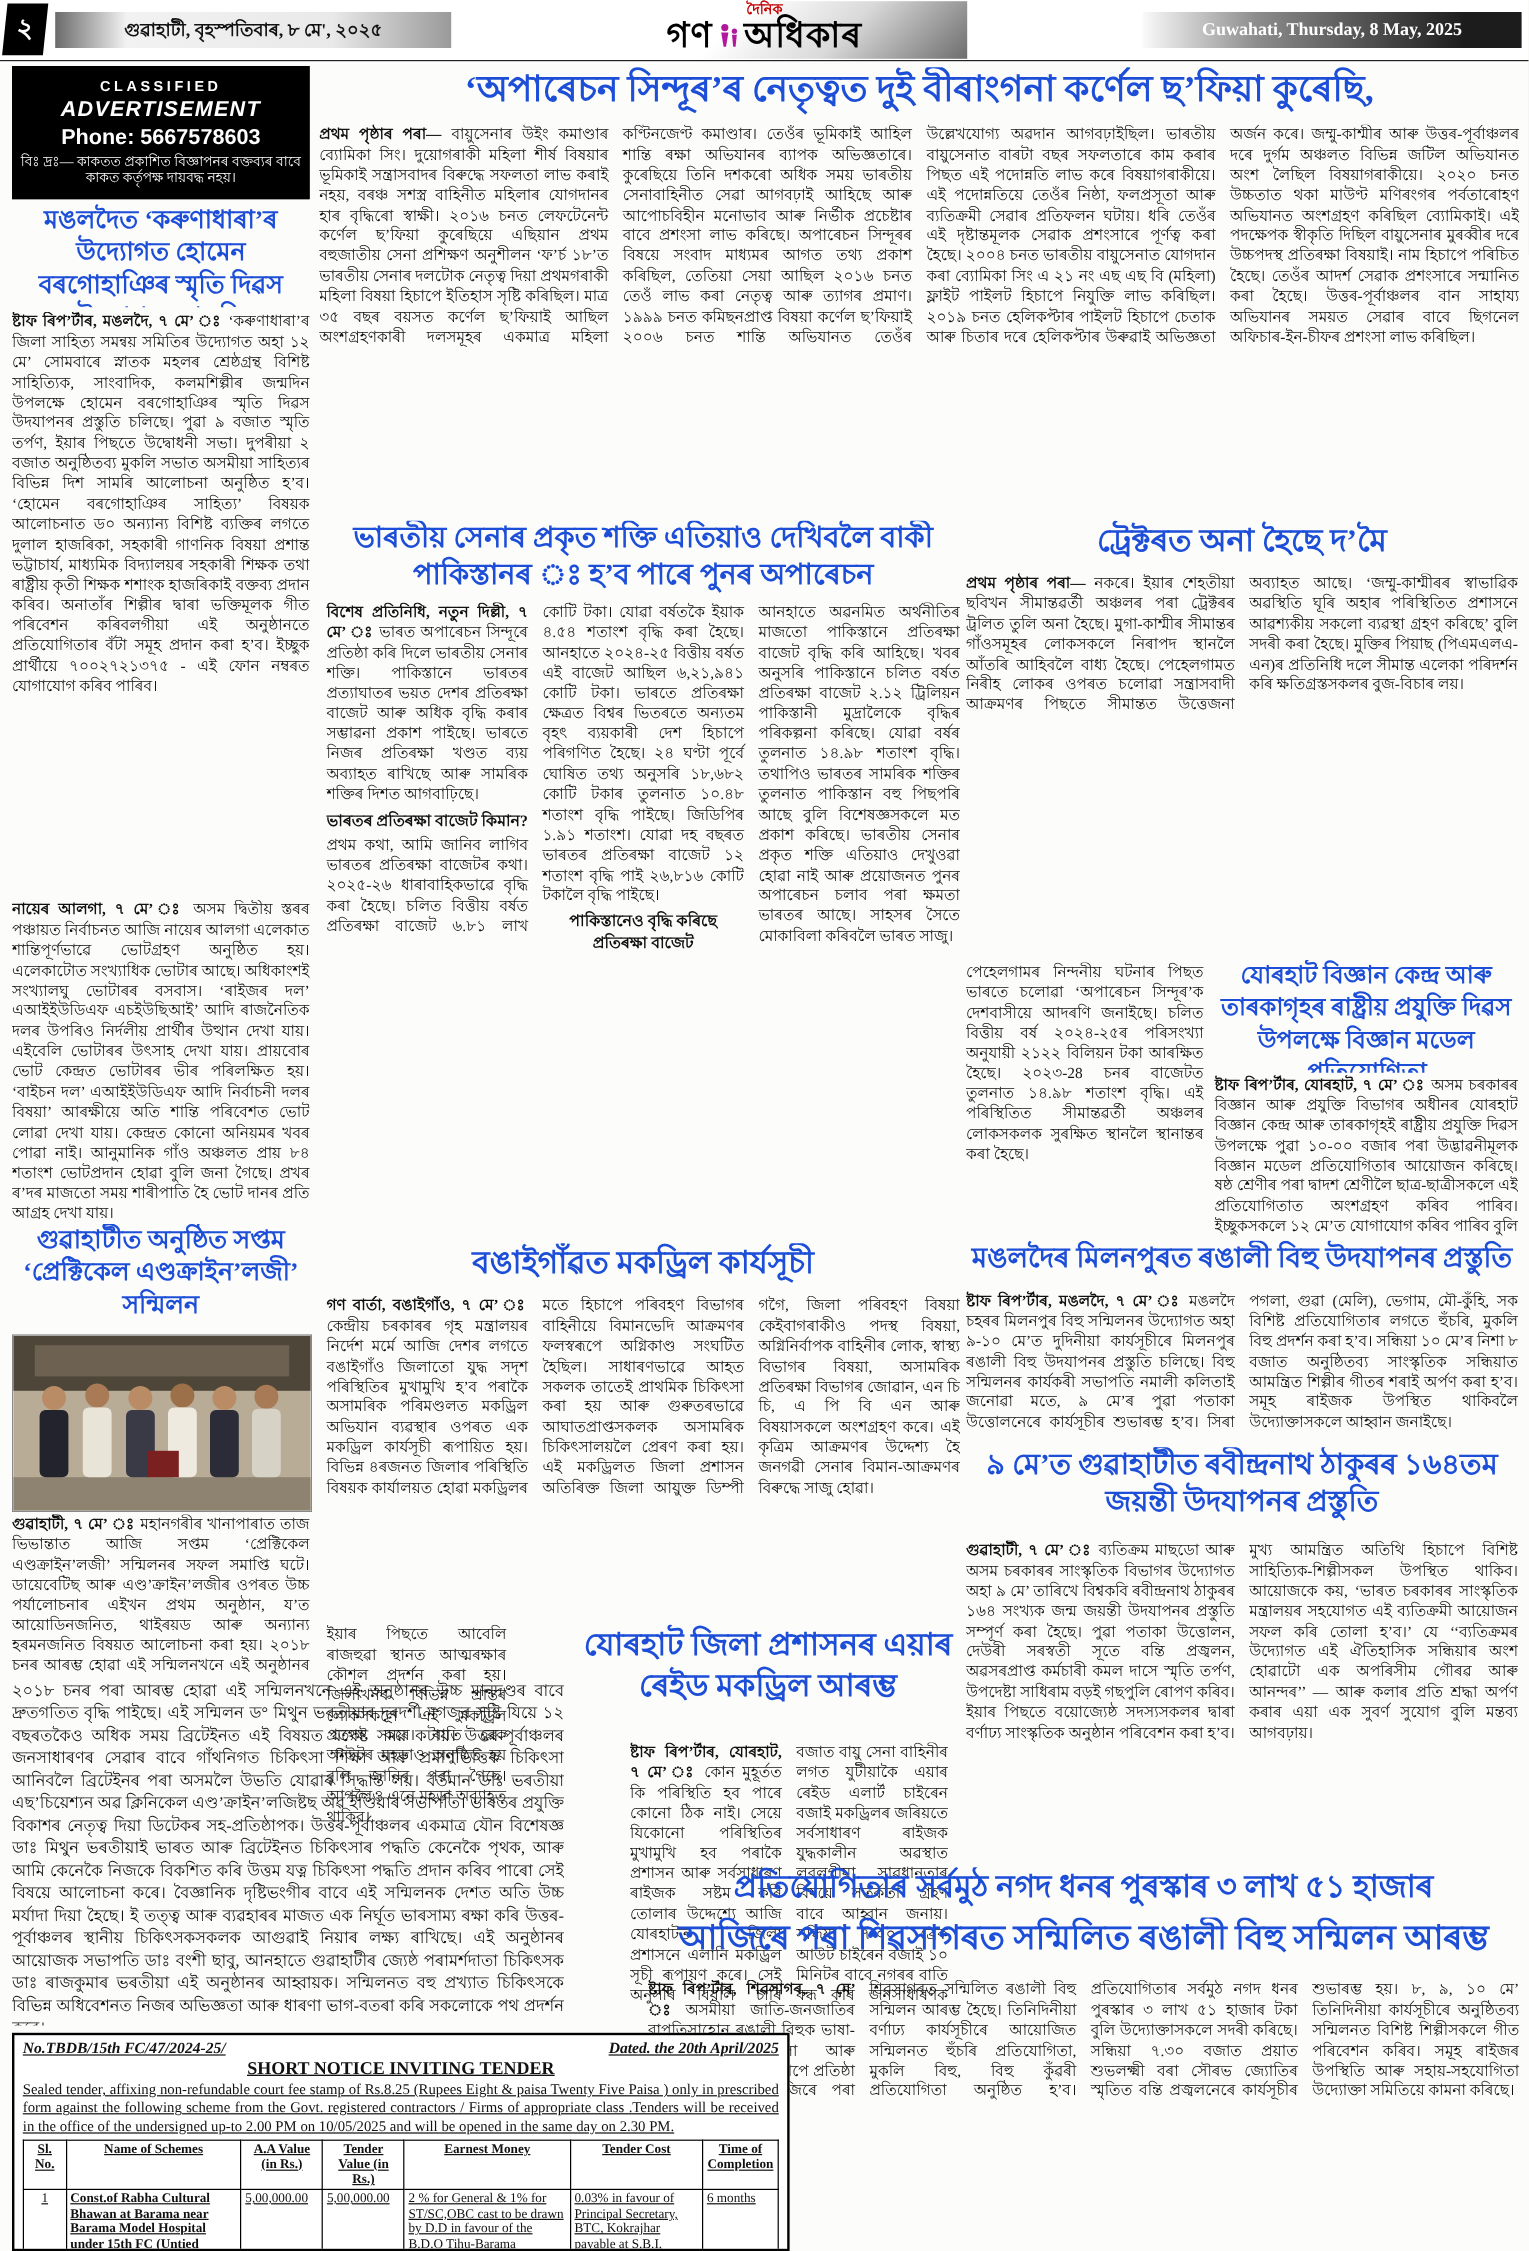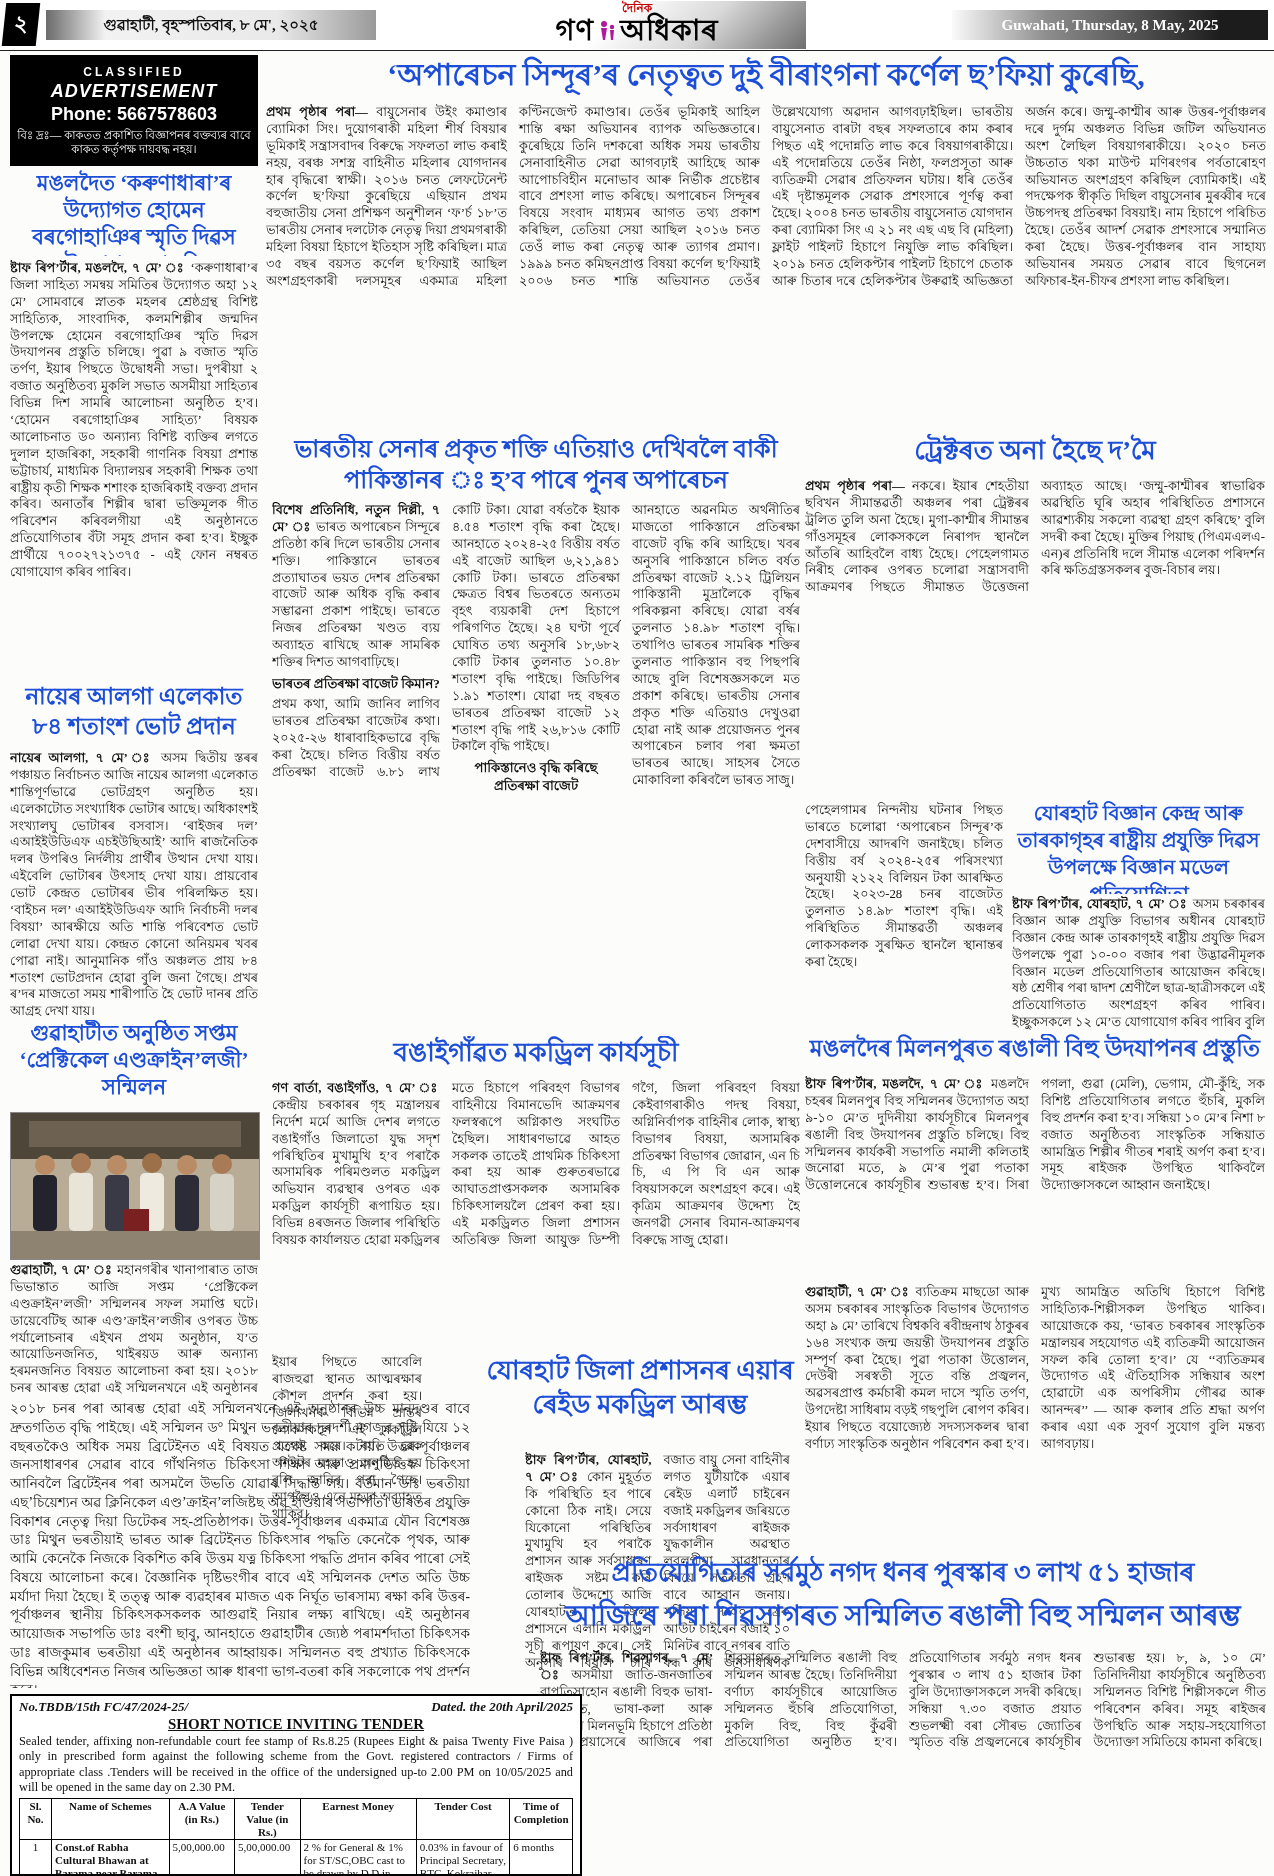--- a/index.html
+++ b/index.html
@@ -42,22 +42,22 @@
   .bt{font-size:12.8px;line-height:1.32;text-align:justify;overflow:hidden;}
   .bt b{font-weight:bold;}
   .cols2{column-count:2;column-gap:12px;}
   .cols3{column-count:3;column-gap:12px;}
   .cols4{column-count:4;column-gap:12px;}
   .subhead{font-weight:bold;text-align:center;font-size:13.2px;margin:4px 0;}
   .wide{font-size:13.6px;line-height:1.38;}
   
   .photo{left:10px;top:1112px;width:248px;height:146px;overflow:hidden;border:1px solid #888;}
   
-  .tender{left:10px;top:1694px;width:572px;height:182px;border:2px solid #000;
-          box-sizing:border-box;padding:3px 7px;font-size:12.5px;background:#fff;overflow:hidden;}
+  .tender{left:10px;top:1694px;width:648px;height:182px;border:2px solid #000;
+          box-sizing:border-box;padding:3px 7px;font-size:12.5px;background:#fff;overflow:hidden;text-decoration:underline;}
   .tender .topline{display:flex;justify-content:space-between;font-style:italic;font-weight:bold;font-size:13px;}
   .tender .title{text-align:center;font-weight:bold;font-size:15px;text-decoration:underline;margin:1px 0;}
   .tender .para{text-align:justify;font-size:12.3px;line-height:1.25;}
   .tender table{width:100%;border-collapse:collapse;margin-top:3px;font-size:11px;line-height:1.15;}
   .tender th,.tender td{border:1px solid #000;padding:1px 3px;vertical-align:top;text-align:left;}
   .tender th{text-align:center;font-weight:bold;}
 </style>
 </head>
 <body>
 
@@ -89,21 +89,20 @@
     <div class="l2">ADVERTISEMENT</div>
     <div class="l3">Phone: 5667578603</div>
     <div class="l4">বিঃ দ্ৰঃ— কাকতত প্ৰকাশিত বিজ্ঞাপনৰ বক্তব্যৰ বাবে কাকত কৰ্তৃপক্ষ দায়বদ্ধ নহয়।</div>
   </div>
 
   <div class="abs hl s21" style="left:10px;top:170px;width:248px;height:86px;">মঙলদৈত ‘কৰুণাধাৰা’ৰ উদ্যোগত হোমেন বৰগোহাঞিৰ স্মৃতি দিৱস উদযাপনৰ প্ৰস্তুতি</div>
   <div class="abs bt" style="left:10px;top:260px;width:248px;height:416px;">
     <b>ষ্টাফ ৰিপ’ৰ্টাৰ, মঙলদৈ, ৭ মে’ ঃ</b> <span>‘কৰুণাধাৰা’ৰ জিলা সাহিত্য সমন্বয় সমিতিৰ উদ্যোগত অহা ১২ মে’ সোমবাৰে স্নাতক মহলৰ শ্ৰেষ্ঠগ্ৰন্থ বিশিষ্ট সাহিত্যিক, সাংবাদিক, কলমশিল্পীৰ জন্মদিন উপলক্ষে হোমেন বৰগোহাঞিৰ স্মৃতি দিৱস উদযাপনৰ প্ৰস্তুতি চলিছে। পুৱা ৯ বজাত স্মৃতি তৰ্পণ, ইয়াৰ পিছতে উদ্বোধনী সভা। দুপৰীয়া ২ বজাত অনুষ্ঠিতব্য মুকলি সভাত অসমীয়া সাহিত্যৰ বিভিন্ন দিশ সামৰি আলোচনা অনুষ্ঠিত হ’ব। ‘হোমেন বৰগোহাঞিৰ সাহিত্য’ বিষয়ক আলোচনাত ড০ অন্যান্য বিশিষ্ট ব্যক্তিৰ লগতে দুলাল হাজৰিকা, সহকাৰী গাণনিক বিষয়া প্ৰশান্ত ভট্টাচাৰ্য, মাধ্যমিক বিদ্যালয়ৰ সহকাৰী শিক্ষক তথা ৰাষ্ট্ৰীয় কৃতী শিক্ষক শশাংক হাজৰিকাই বক্তব্য প্ৰদান কৰিব। অনাতাঁৰ শিল্পীৰ দ্বাৰা ভক্তিমূলক গীত পৰিবেশন কৰিবলগীয়া এই অনুষ্ঠানতে প্ৰতিযোগিতাৰ বঁটা সমূহ প্ৰদান কৰা হ’ব। ইচ্ছুক প্ৰাৰ্থীয়ে ৭০০২৭২১৩৭৫ - এই ফোন নম্বৰত যোগাযোগ কৰিব পাৰিব।</span>
   </div>
 
-  <div class="abs hl s23" style="left:10px;top:682px;width:248px;height:64px;">নায়েৰ আলগা এলেকাত ৮৪ শতাংশ ভোট প্ৰদান</div>
   <div class="abs bt" style="left:10px;top:750px;width:248px;height:266px;">
     <b>নায়েৰ আলগা, ৭ মে’ ঃ</b> <span>অসম দ্বিতীয় স্তৰৰ পঞ্চায়ত নিৰ্বাচনত আজি নায়েৰ আলগা এলেকাত শান্তিপূৰ্ণভাৱে ভোটগ্ৰহণ অনুষ্ঠিত হয়। এলেকাটোত সংখ্যাধিক ভোটাৰ আছে। অধিকাংশই সংখ্যালঘু ভোটাৰৰ বসবাস। ‘ৰাইজৰ দল’ এআইইউডিএফ এচইউছিআই’ আদি ৰাজনৈতিক দলৰ উপৰিও নিৰ্দলীয় প্ৰাৰ্থীৰ উত্থান দেখা যায়। এইবেলি ভোটাৰৰ উৎসাহ দেখা যায়। প্ৰায়বোৰ ভোট কেন্দ্ৰত ভোটাৰৰ ভীৰ পৰিলক্ষিত হয়। ‘বাইচন দল’ এআইইউডিএফ আদি নিৰ্বাচনী দলৰ বিষয়া’ আৰক্ষীয়ে অতি শান্তি পৰিবেশত ভোট লোৱা দেখা যায়। কেন্দ্ৰত কোনো অনিয়মৰ খবৰ পোৱা নাই। আনুমানিক গাঁও অঞ্চলত প্ৰায় ৮৪ শতাংশ ভোটপ্ৰদান হোৱা বুলি জনা গৈছে। প্ৰখৰ ৰ’দৰ মাজতো সময় শাৰীপাতি হৈ ভোট দানৰ প্ৰতি আগ্ৰহ দেখা যায়।</span>
   </div>
 
   <div class="abs hl s21" style="left:10px;top:1020px;width:248px;height:90px;">গুৱাহাটীত অনুষ্ঠিত সপ্তম ‘প্ৰেক্টিকেল এণ্ডক্ৰাইন’লজী’ সন্মিলন</div>
 
   <div class="abs photo">
     <svg width="248" height="146" viewBox="0 0 248 146">
       <rect x="0" y="0" width="248" height="146" fill="#b9ac97"></rect>
       <rect x="0" y="0" width="248" height="46" fill="#4e4638"></rect>
@@ -162,20 +161,21 @@
   <div class="abs bt cols3" style="left:272px;top:1080px;width:528px;height:268px;">
     <b>গণ বাৰ্তা, বঙাইগাঁও, ৭ মে’ ঃ</b> <span>কেন্দ্ৰীয় চৰকাৰৰ গৃহ মন্ত্ৰালয়ৰ নিৰ্দেশ মৰ্মে আজি দেশৰ লগতে বঙাইগাঁও জিলাতো যুদ্ধ সদৃশ পৰিস্থিতিৰ মুখামুখি হ’ব পৰাকৈ অসামৰিক পৰিমণ্ডলত মকড্ৰিল অভিযান ব্যৱস্থাৰ ওপৰত এক মকড্ৰিল কাৰ্যসূচী ৰূপায়িত হয়। বিভিন্ন ৪ৰজনত জিলাৰ পৰিস্থিতি বিষয়ক কাৰ্যালয়ত হোৱা মকড্ৰিলৰ মতে হিচাপে পৰিবহণ বিভাগৰ বাহিনীয়ে বিমানভেদি আক্ৰমণৰ ফলস্বৰূপে অগ্নিকাণ্ড সংঘটিত হৈছিল। সাধাৰণভাৱে আহত সকলক তাতেই প্ৰাথমিক চিকিৎসা কৰা হয় আৰু গুৰুতৰভাৱে আঘাতপ্ৰাপ্তসকলক অসামৰিক চিকিৎসালয়লৈ প্ৰেৰণ কৰা হয়। এই মকড্ৰিলত জিলা প্ৰশাসন অতিৰিক্ত জিলা আয়ুক্ত ডিম্পী গগৈ, জিলা পৰিবহণ বিষয়া কেইবাগৰাকীও পদস্থ বিষয়া, অগ্নিনিৰ্বাপক বাহিনীৰ লোক, স্বাস্থ্য বিভাগৰ বিষয়া, অসামৰিক প্ৰতিৰক্ষা বিভাগৰ জোৱান, এন চি চি, এ পি বি এন আৰু বিষয়াসকলে অংশগ্ৰহণ কৰে। এই কৃত্ৰিম আক্ৰমণৰ উদ্দেশ্য হৈ জনগৱী সেনাৰ বিমান-আক্ৰমণৰ বিৰুদ্ধে সাজু হোৱা।</span>
   </div>
   <div class="abs bt" style="left:272px;top:1354px;width:150px;height:328px;">ইয়াৰ পিছতে আবেলি ৰাজহুৱা স্থানত আত্মৰক্ষাৰ কৌশল প্ৰদৰ্শন কৰা হয়। জিলাখনৰ বিভিন্ন প্ৰান্তৰ লোকসকলে এই মকড্ৰিল প্ৰত্যক্ষ কৰে। ৰাতি ব্লেক আউটৰ মহড়াও অনুষ্ঠিত হয় বুলি জানিব পৰা গৈছে। আগলৈও এনে মহড়া অব্যাহত থাকিব।</div>
 
   <div class="abs hl s23" style="left:805px;top:1034px;width:460px;height:38px;">মঙলদৈৰ মিলনপুৰত ৰঙালী বিহু উদযাপনৰ প্ৰস্তুতি</div>
   <div class="abs bt cols2" style="left:805px;top:1076px;width:460px;height:128px;">
     <b>ষ্টাফ ৰিপ’ৰ্টাৰ, মঙলদৈ, ৭ মে’ ঃ</b> <span>মঙলদৈ চহৰৰ মিলনপুৰ বিহু সন্মিলনৰ উদ্যোগত অহা ৯-১০ মে’ত দুদিনীয়া কাৰ্যসূচীৰে মিলনপুৰ ৰঙালী বিহু উদযাপনৰ প্ৰস্তুতি চলিছে। বিহু সন্মিলনৰ কাৰ্যকৰী সভাপতি নমালী কলিতাই জনোৱা মতে, ৯ মে’ৰ পুৱা পতাকা উত্তোলনেৰে কাৰ্যসূচীৰ শুভাৰম্ভ হ’ব। সিৰা পগলা, গুৱা (মেলি), ভেগাম, মৌ-কুঁহি, সক বিশিষ্ট প্ৰতিযোগিতাৰ লগতে হুঁচৰি, মুকলি বিহু প্ৰদৰ্শন কৰা হ’ব। সন্ধিয়া ১০ মে’ৰ নিশা ৮ বজাত অনুষ্ঠিতব্য সাংস্কৃতিক সন্ধিয়াত আমন্ত্ৰিত শিল্পীৰ গীতৰ শৰাই অৰ্পণ কৰা হ’ব। সমূহ ৰাইজক উপস্থিত থাকিবলৈ উদ্যোক্তাসকলে আহ্বান জনাইছে।</span>
   </div>
 
+  <div class="abs hl s24" style="left:805px;top:1206px;width:460px;height:74px;">৯ মে’ত গুৱাহাটীত ৰবীন্দ্ৰনাথ ঠাকুৰৰ ১৬৪তম জয়ন্তী উদযাপনৰ প্ৰস্তুতি</div>
   <div class="abs bt cols2" style="left:805px;top:1284px;width:460px;height:266px;">
     <b>গুৱাহাটী, ৭ মে’ ঃ</b> <span>ব্যতিক্ৰম মাছডো আৰু অসম চৰকাৰৰ সাংস্কৃতিক বিভাগৰ উদ্যোগত অহা ৯ মে’ তাৰিখে বিশ্বকবি ৰবীন্দ্ৰনাথ ঠাকুৰৰ ১৬৪ সংখ্যক জন্ম জয়ন্তী উদযাপনৰ প্ৰস্তুতি সম্পূৰ্ণ কৰা হৈছে। পুৱা পতাকা উত্তোলন, দেউৰী সৰস্বতী সূতে বন্তি প্ৰজ্বলন, অৱসৰপ্ৰাপ্ত কৰ্মচাৰী কমল দাসে স্মৃতি তৰ্পণ, উপদেষ্টা সাধিৰাম বড়ই গছপুলি ৰোপণ কৰিব। ইয়াৰ পিছতে বয়োজ্যেষ্ঠ সদস্যসকলৰ দ্বাৰা বৰ্ণাঢ্য সাংস্কৃতিক অনুষ্ঠান পৰিবেশন কৰা হ’ব। মুখ্য আমন্ত্ৰিত অতিথি হিচাপে বিশিষ্ট সাহিত্যিক-শিল্পীসকল উপস্থিত থাকিব। আয়োজকে কয়, ‘ভাৰত চৰকাৰৰ সাংস্কৃতিক মন্ত্ৰালয়ৰ সহযোগত এই ব্যতিক্ৰমী আয়োজন সফল কৰি তোলা হ’ব।’ যে ‘‘ব্যতিক্ৰমৰ উদ্যোগত এই ঐতিহাসিক সন্ধিয়াৰ অংশ হোৱাটো এক অপৰিসীম গৌৰৱ আৰু আনন্দৰ’’ — আৰু কলাৰ প্ৰতি শ্ৰদ্ধা অৰ্পণ কৰাৰ এয়া এক সুবৰ্ণ সুযোগ বুলি মন্তব্য আগবঢ়ায়।</span>
   </div>
 
   <div class="abs hl s26" style="left:480px;top:1354px;width:320px;height:94px;">যোৰহাট জিলা প্ৰশাসনৰ এয়াৰ ৰেইড মকড্ৰিল আৰম্ভ</div>
   <div class="abs bt cols2" style="left:525px;top:1452px;width:265px;height:232px;">
     <b>ষ্টাফ ৰিপ’ৰ্টাৰ, যোৰহাট, ৭ মে’ ঃ</b> <span>কোন মুহূৰ্তত কি পৰিস্থিতি হব পাৰে কোনো ঠিক নাই। সেয়ে যিকোনো পৰিস্থিতিৰ মুখামুখি হব পৰাকৈ প্ৰশাসন আৰু সৰ্বসাধাৰণ ৰাইজক সষ্টম কৰি তোলাৰ উদ্দেশ্যে আজি যোৰহাটত জিলা প্ৰশাসনে এলানি মকড্ৰিল সূচী ৰূপায়ণ কৰে। সেই অনুসৰি বিয়লি চাৰি বজাত বায়ু সেনা বাহিনীৰ লগত যুটীয়াকৈ এয়াৰ ৰেইড এলাৰ্ট চাইৰেন বজাই মকড্ৰিলৰ জৰিয়তে সৰ্বসাধাৰণ ৰাইজক যুদ্ধকালীন অৱস্থাত লবলগীয়া সাৱধানতাৰ বিষয়ে সতৰ্কতা গ্ৰহণ বাবে আহ্বান জনায়। সন্ধিয়া ৭-০০ ব্ৰেক আউট চাইৰেন বজাই ১০ মিনিটৰ বাবে নগৰৰ বাতি বন্ধ কৰি জনসাধাৰণক সতৰ্ক কৰা হয়। এনে মকড্ৰিল নিয়মীয়াকৈ অনুষ্ঠিত কৰা হব সংবাদ মাধ্যমৰ আগত সদৰী কৰে।</span>
   </div>
 
   <div class="abs hl s26" style="left:540px;top:1556px;width:726px;height:40px;">প্ৰতিযোগিতাৰ সৰ্বমুঠ নগদ ধনৰ পুৰস্কাৰ ৩ লাখ ৫১ হাজাৰ</div>

